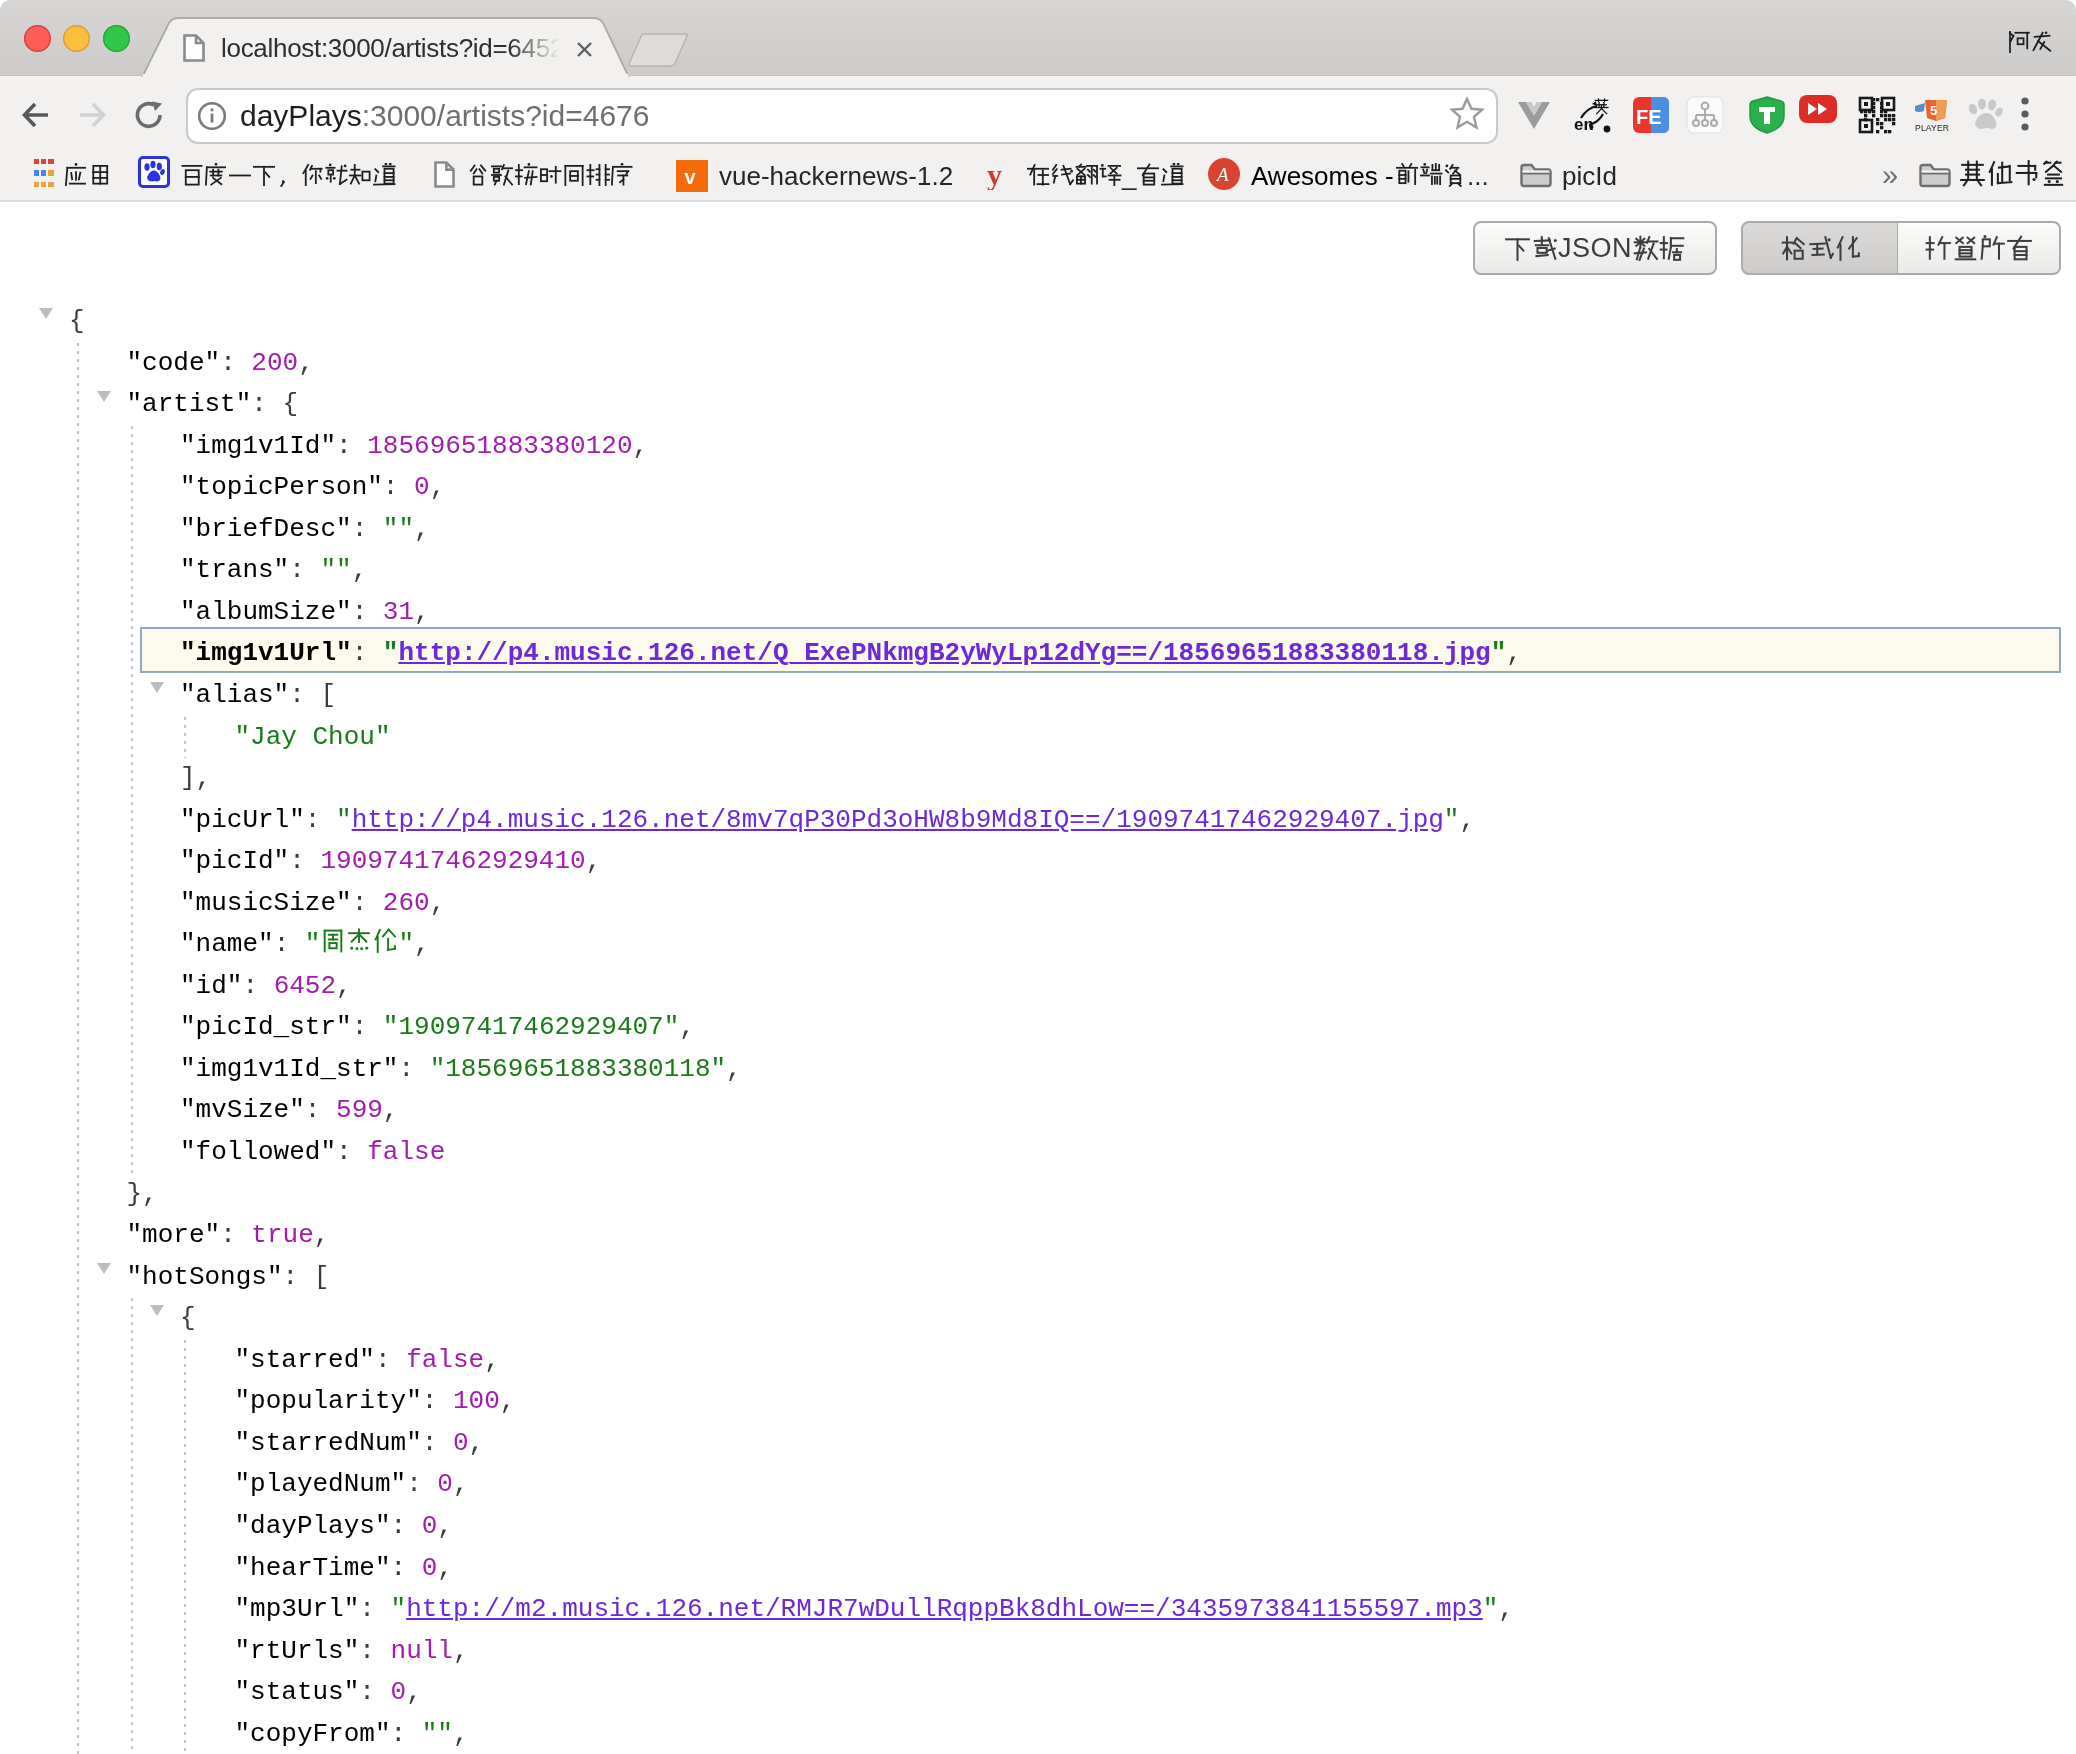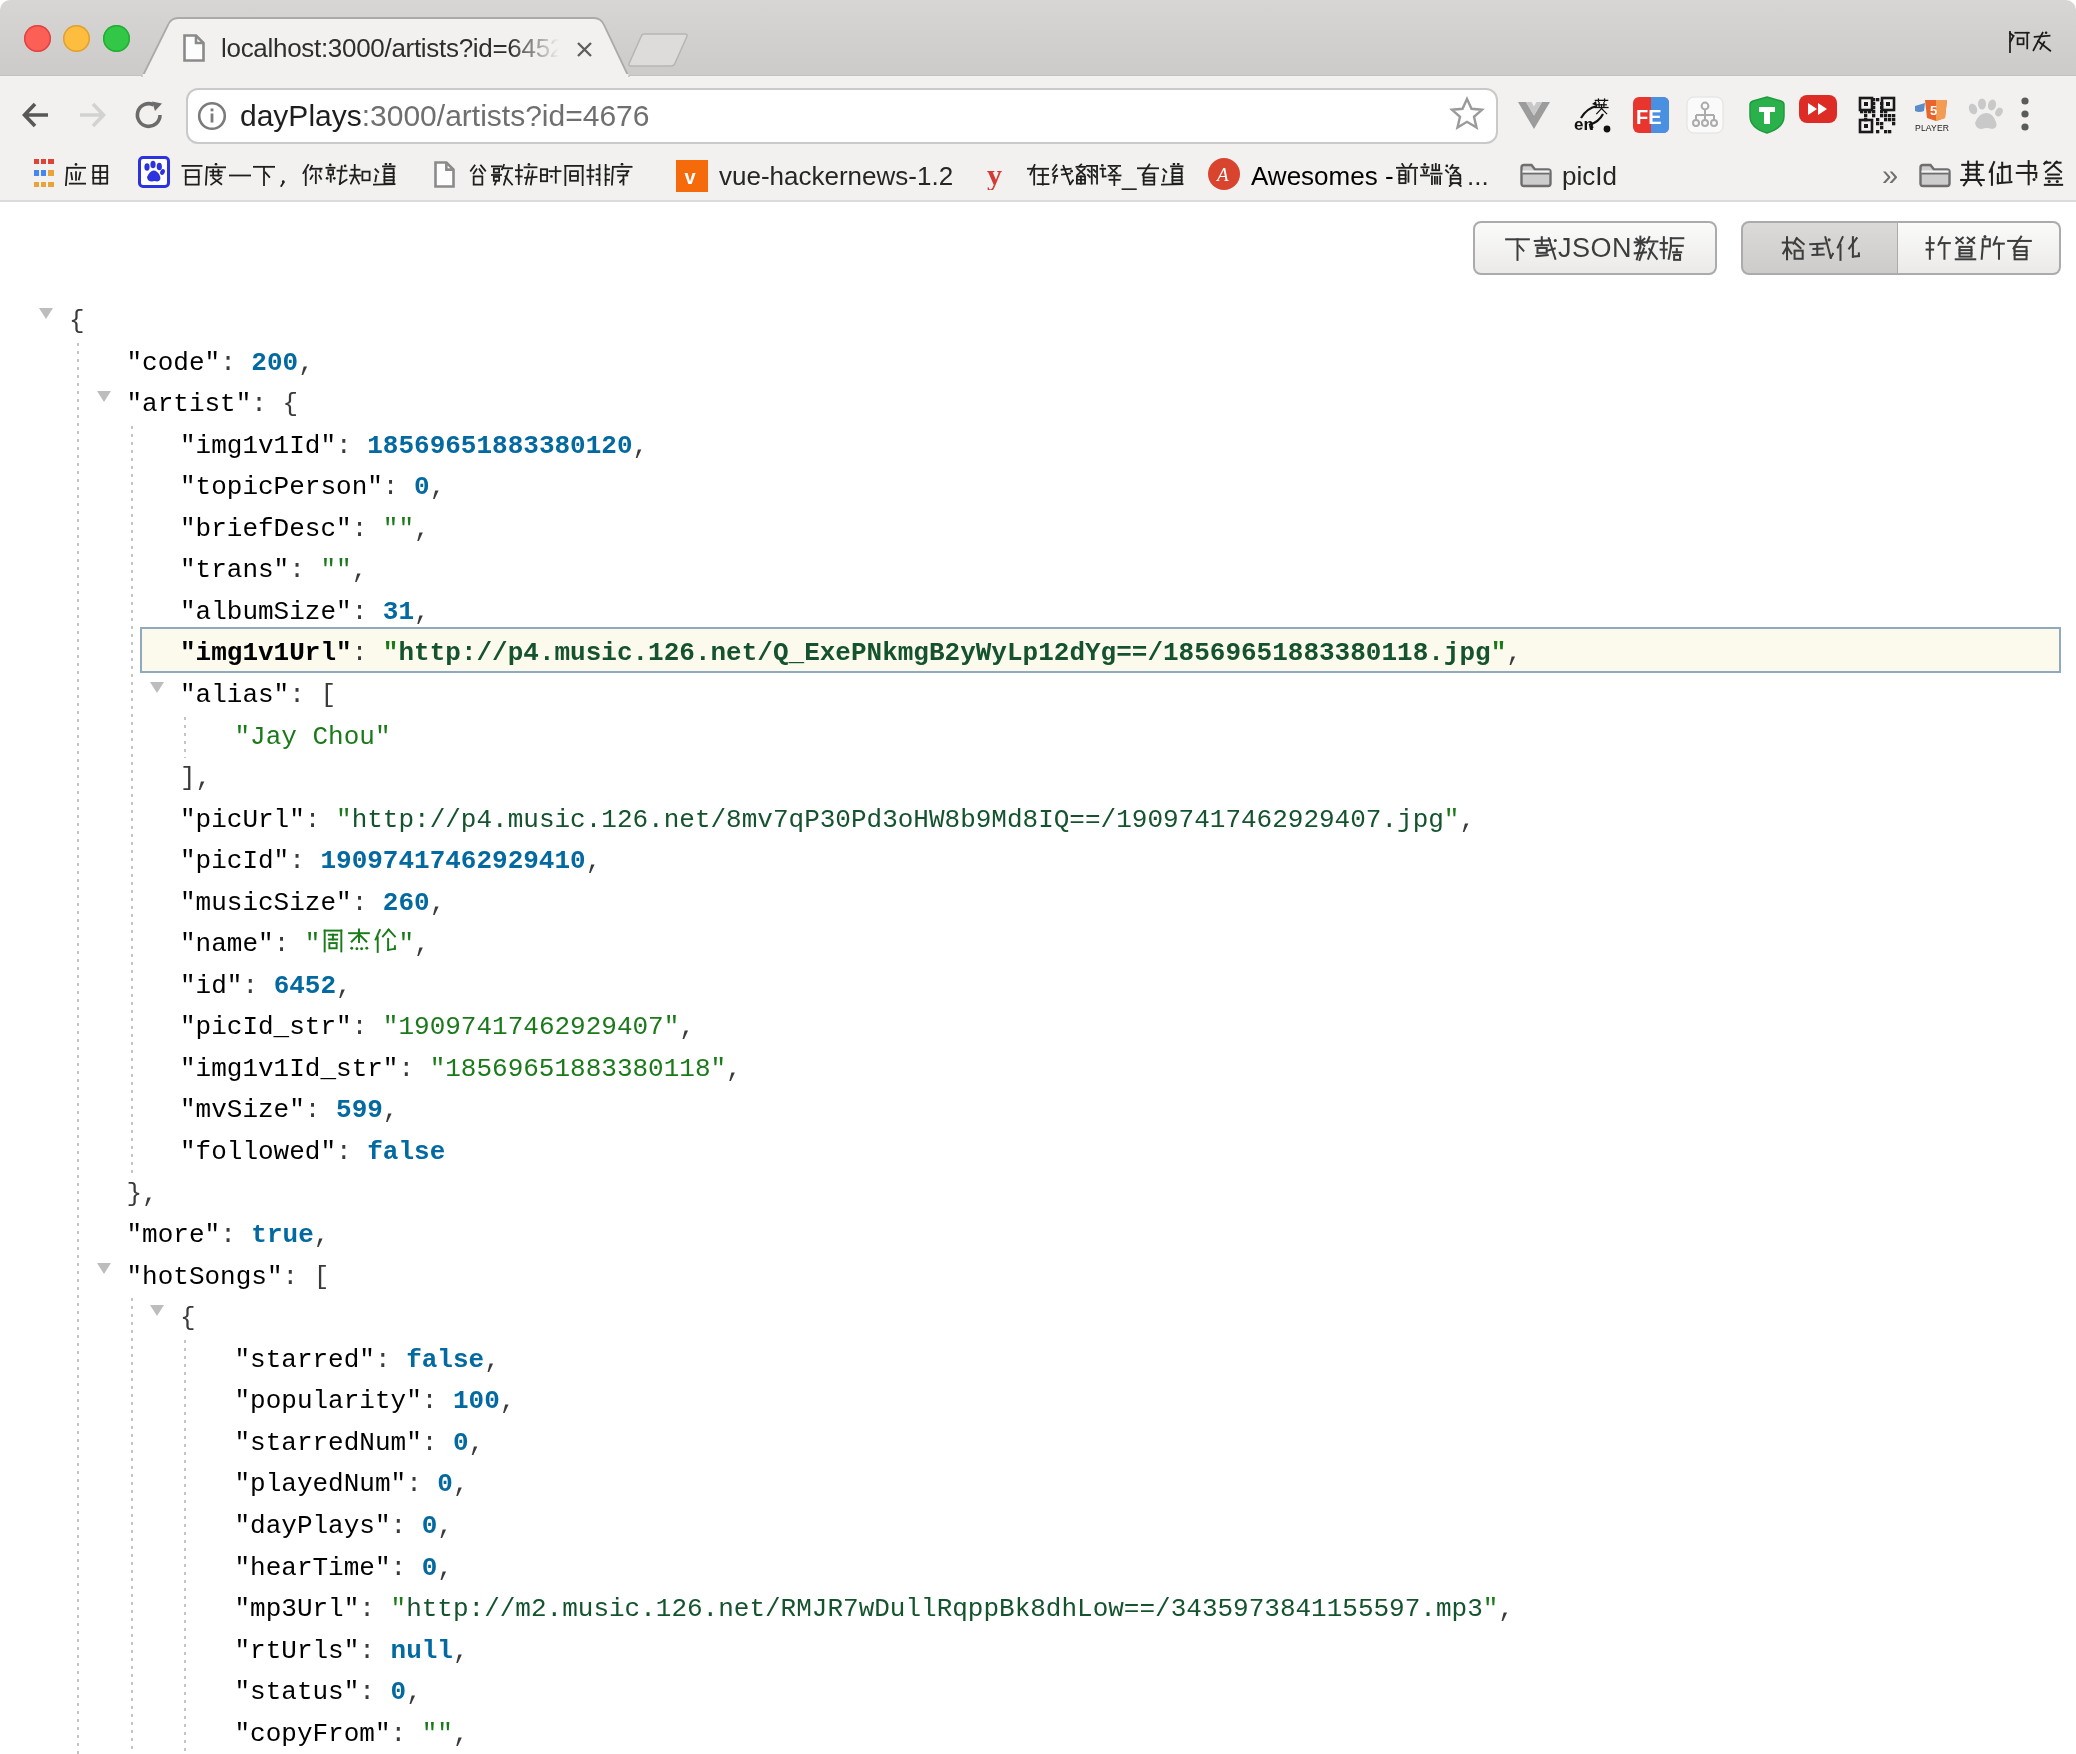--- a/index.html
+++ b/index.html
@@ -6,23 +6,23 @@
 #titlebar { position:absolute; left:0; top:0; width:100%; height:74.5px;
   background:linear-gradient(#D8D6D4,#CDCBC9); border-radius:10px 10px 0 0;
   border-bottom:1.5px solid #C4C2C0; }
 #toolbar { position:absolute; left:0; top:76px; width:100%; height:74px; background:#F2F1EF; }
 #bookmarks { position:absolute; left:0; top:150px; width:100%; height:52px; background:#F2F1EF;
   border-bottom:2px solid #DCDCDC; box-sizing:border-box; }
 #content { position:absolute; left:0; top:202px; width:100%; height:1552px; background:#fff; }
 .jl { position:absolute; font:26px/41.3px "Liberation Mono",monospace; white-space:pre; }
 .k { color:#000; }
 .p { color:#3A3A3A; }
-.n { color:#0369a1; font-weight:bold; }
+.n { color:#a21caf; font-weight:normal; }
 .s { color:#1A7A1A; }
-.a { color:#14532d; }
+.a { color:#6d28d9; text-decoration:underline; }
 .b { font-weight:bold; }
 .hl { position:absolute; background:#FCFAEC; border:2.2px solid #8FA9BE; height:41.6px; }
 .gd { position:absolute; width:2px; background:repeating-linear-gradient(180deg,#C4C4C4 0 3px,transparent 3px 8px); }
 .tri { position:absolute; width:0; height:0; border-left:7.5px solid transparent;
   border-right:7.5px solid transparent; border-top:11px solid #BDBDBD; }
 .btn { position:absolute; top:221px; height:54px; border:2px solid #ABABAB; box-sizing:border-box;
   border-radius:8px; background:linear-gradient(#FBFBFA,#EBEAE9); text-align:center;
   display:flex; align-items:center; justify-content:center; gap:0; }
 .btn .bt { font:27px "Liberation Sans",sans-serif; color:#3D3D3D; letter-spacing:0.5px; }
 .seg1 { border-radius:8px 0 0 8px; background:linear-gradient(#DBDAD9,#CDCCCB); border-right:1px solid #ABABAB; }

